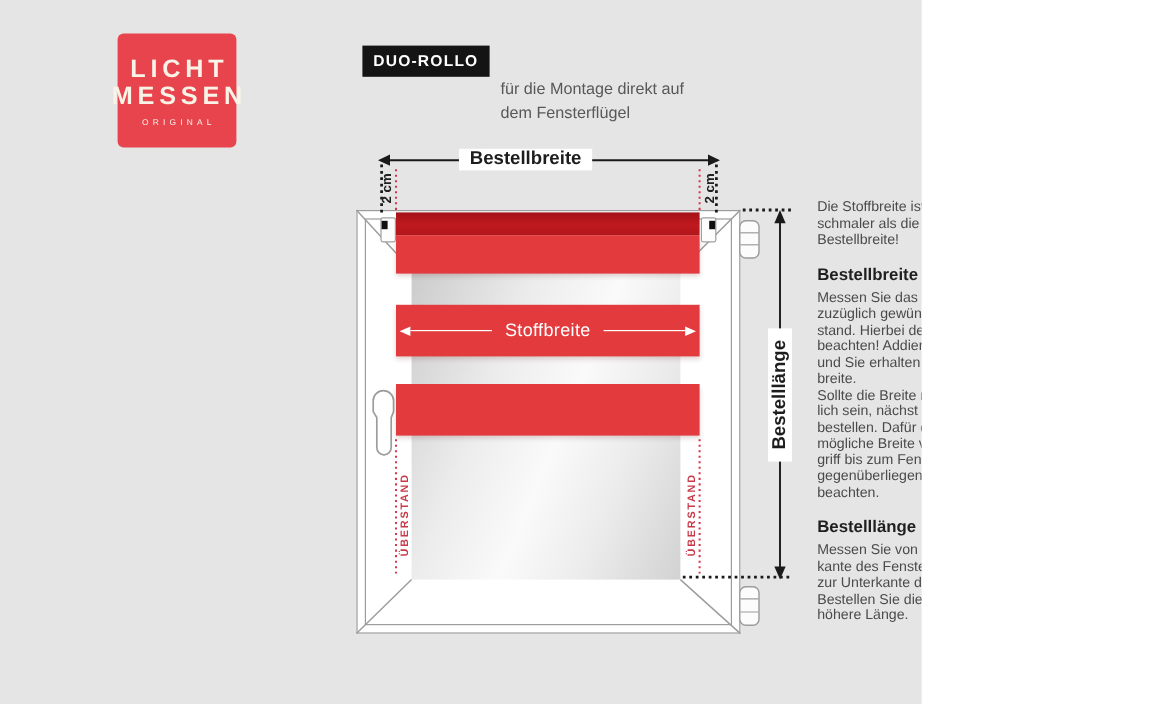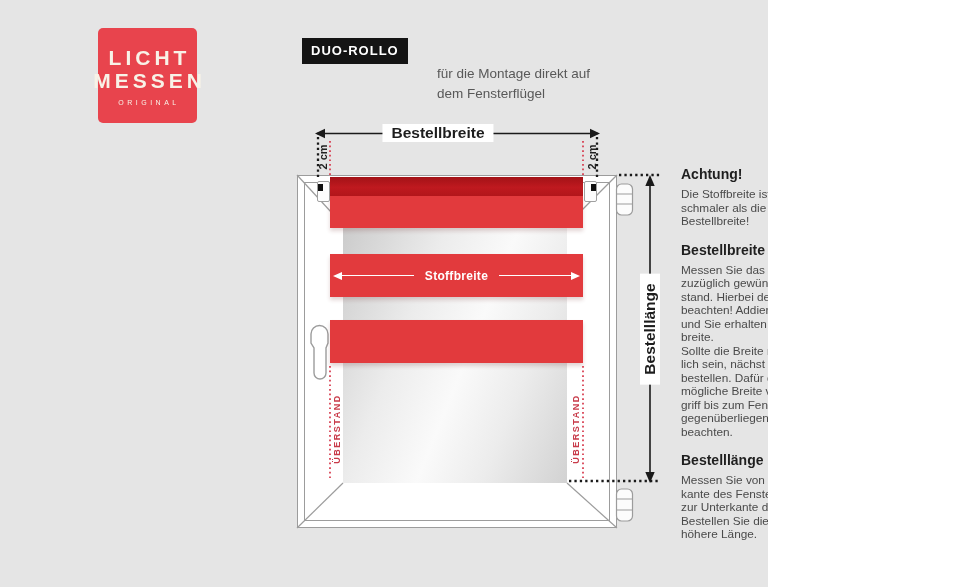--- a/index.html
+++ b/index.html
@@ -14,21 +14,21 @@
         line-height:23px;margin-left:4px;}
   .logo-sub{color:#f8f2e7;font-size:7px;letter-spacing:3.5px;margin-top:7px;margin-left:3px;}
 
   
   .badge{position:absolute;left:302px;top:38px;height:26px;line-height:26px;
         background:var(--badge-bg,#141414);color:#fff;font-size:13px;font-weight:bold;
         letter-spacing:1px;padding:0 9px;}
   .title{position:absolute;left:417px;top:42px;font-size:15.5px;font-weight:bold;
         letter-spacing:1.2px;color:#2a2a2a;}
   .subtitle{position:absolute;left:417px;top:64px;font-size:13.5px;line-height:20px;
-        color:#585858;white-space:pre-line;margin-left:20px;}
+        color:#585858;white-space:pre-line;}
 
   
   .win-outer{position:absolute;left:297px;top:175px;width:320px;height:353px;
         border:1.3px solid var(--frame-grey,#9c9c9c);background:#fff;box-sizing:border-box;}
   .win-sash{position:absolute;left:304px;top:182px;width:306px;height:339px;
         border:1.3px solid var(--frame-grey,#9c9c9c);background:#fff;box-sizing:border-box;}
   .win-glass{position:absolute;left:343px;top:225px;width:224px;height:258px;
         background:linear-gradient(112deg,#cbcbcb 0%,#ececec 32%,#fafafa 54%,#ececec 74%,#d2d2d2 100%);}
   .svg-under,.svg-over{position:absolute;left:0;top:0;width:960px;height:587px;pointer-events:none;}
   .svg-over{z-index:6;}
@@ -42,21 +42,21 @@
   .roller{position:absolute;left:330px;top:177px;width:253px;height:19px;z-index:4;
         background:linear-gradient(#a31217,var(--roller-red,#bf191f) 55%,#b2161b);}
   .stripe{position:absolute;left:330px;width:253px;background:var(--fabric-red,#e23a3d);
         z-index:3;box-shadow:0 3px 4px rgba(110,40,40,.20);}
   .stripe1{top:196px;height:32px;}
   .stripe2{top:254px;height:43px;display:flex;align-items:center;padding:0 3px;box-sizing:border-box;}
   .stripe3{top:320px;height:43px;}
   .sb-line{flex:1;height:1.6px;background:#fff;}
   .sb-head{width:0;height:0;border-top:4.6px solid transparent;border-bottom:4.6px solid transparent;}
   .sb-head.l{border-right:9px solid #fff;} .sb-head.r{border-left:9px solid #fff;}
-  .sb-label{color:#fff;font-size:12px;font-weight:bold;margin:0 11px;letter-spacing:.3px;}
+  .sb-label{color:#fff;font-size:15px;font-weight:normal;margin:0 11px;letter-spacing:.3px;}
 
   
   .mlabel{position:absolute;z-index:7;white-space:nowrap;}
   .hcenter{transform:translate(-50%,-50%);}
   .vlabel{transform:translate(-50%,-50%) rotate(-90deg);}
   .bb-label{left:438px;top:133px;font-size:15.5px;font-weight:bold;color:#1d1d1d;
         background:#fff;padding:0 9px;}
   .bl-label{left:650px;top:329px;font-size:15.5px;font-weight:bold;color:#1d1d1d;
         background:#fff;padding:1px 10px;}
   .cm-label{font-size:11px;font-weight:600;color:#222;}
@@ -152,21 +152,20 @@
   </svg>
 
   <span class="mlabel hcenter bb-label">Bestellbreite</span>
   <span class="mlabel vlabel bl-label">Bestelllänge</span>
   <span class="mlabel vlabel cm-label cm-left">2 cm</span>
   <span class="mlabel vlabel cm-label cm-right">2 cm</span>
   <span class="mlabel vlabel ue-label ue-left">ÜBERSTAND</span>
   <span class="mlabel vlabel ue-label ue-right">ÜBERSTAND</span>
 
   <div class="info-col">
-    <h3>Achtung!</h3>
     <p>Die Stoffbreite ist 4 cm
 schmaler als die angegebene
 Bestellbreite!</p>
     <h3>Bestellbreite</h3>
     <p>Messen Sie das Scheibenmaß
 zuzüglich gewünschtem Über-
 stand. Hierbei den Fenstergriff
 beachten! Addieren Sie 4 cm
 und Sie erhalten Ihre Bestell-
 breite.

